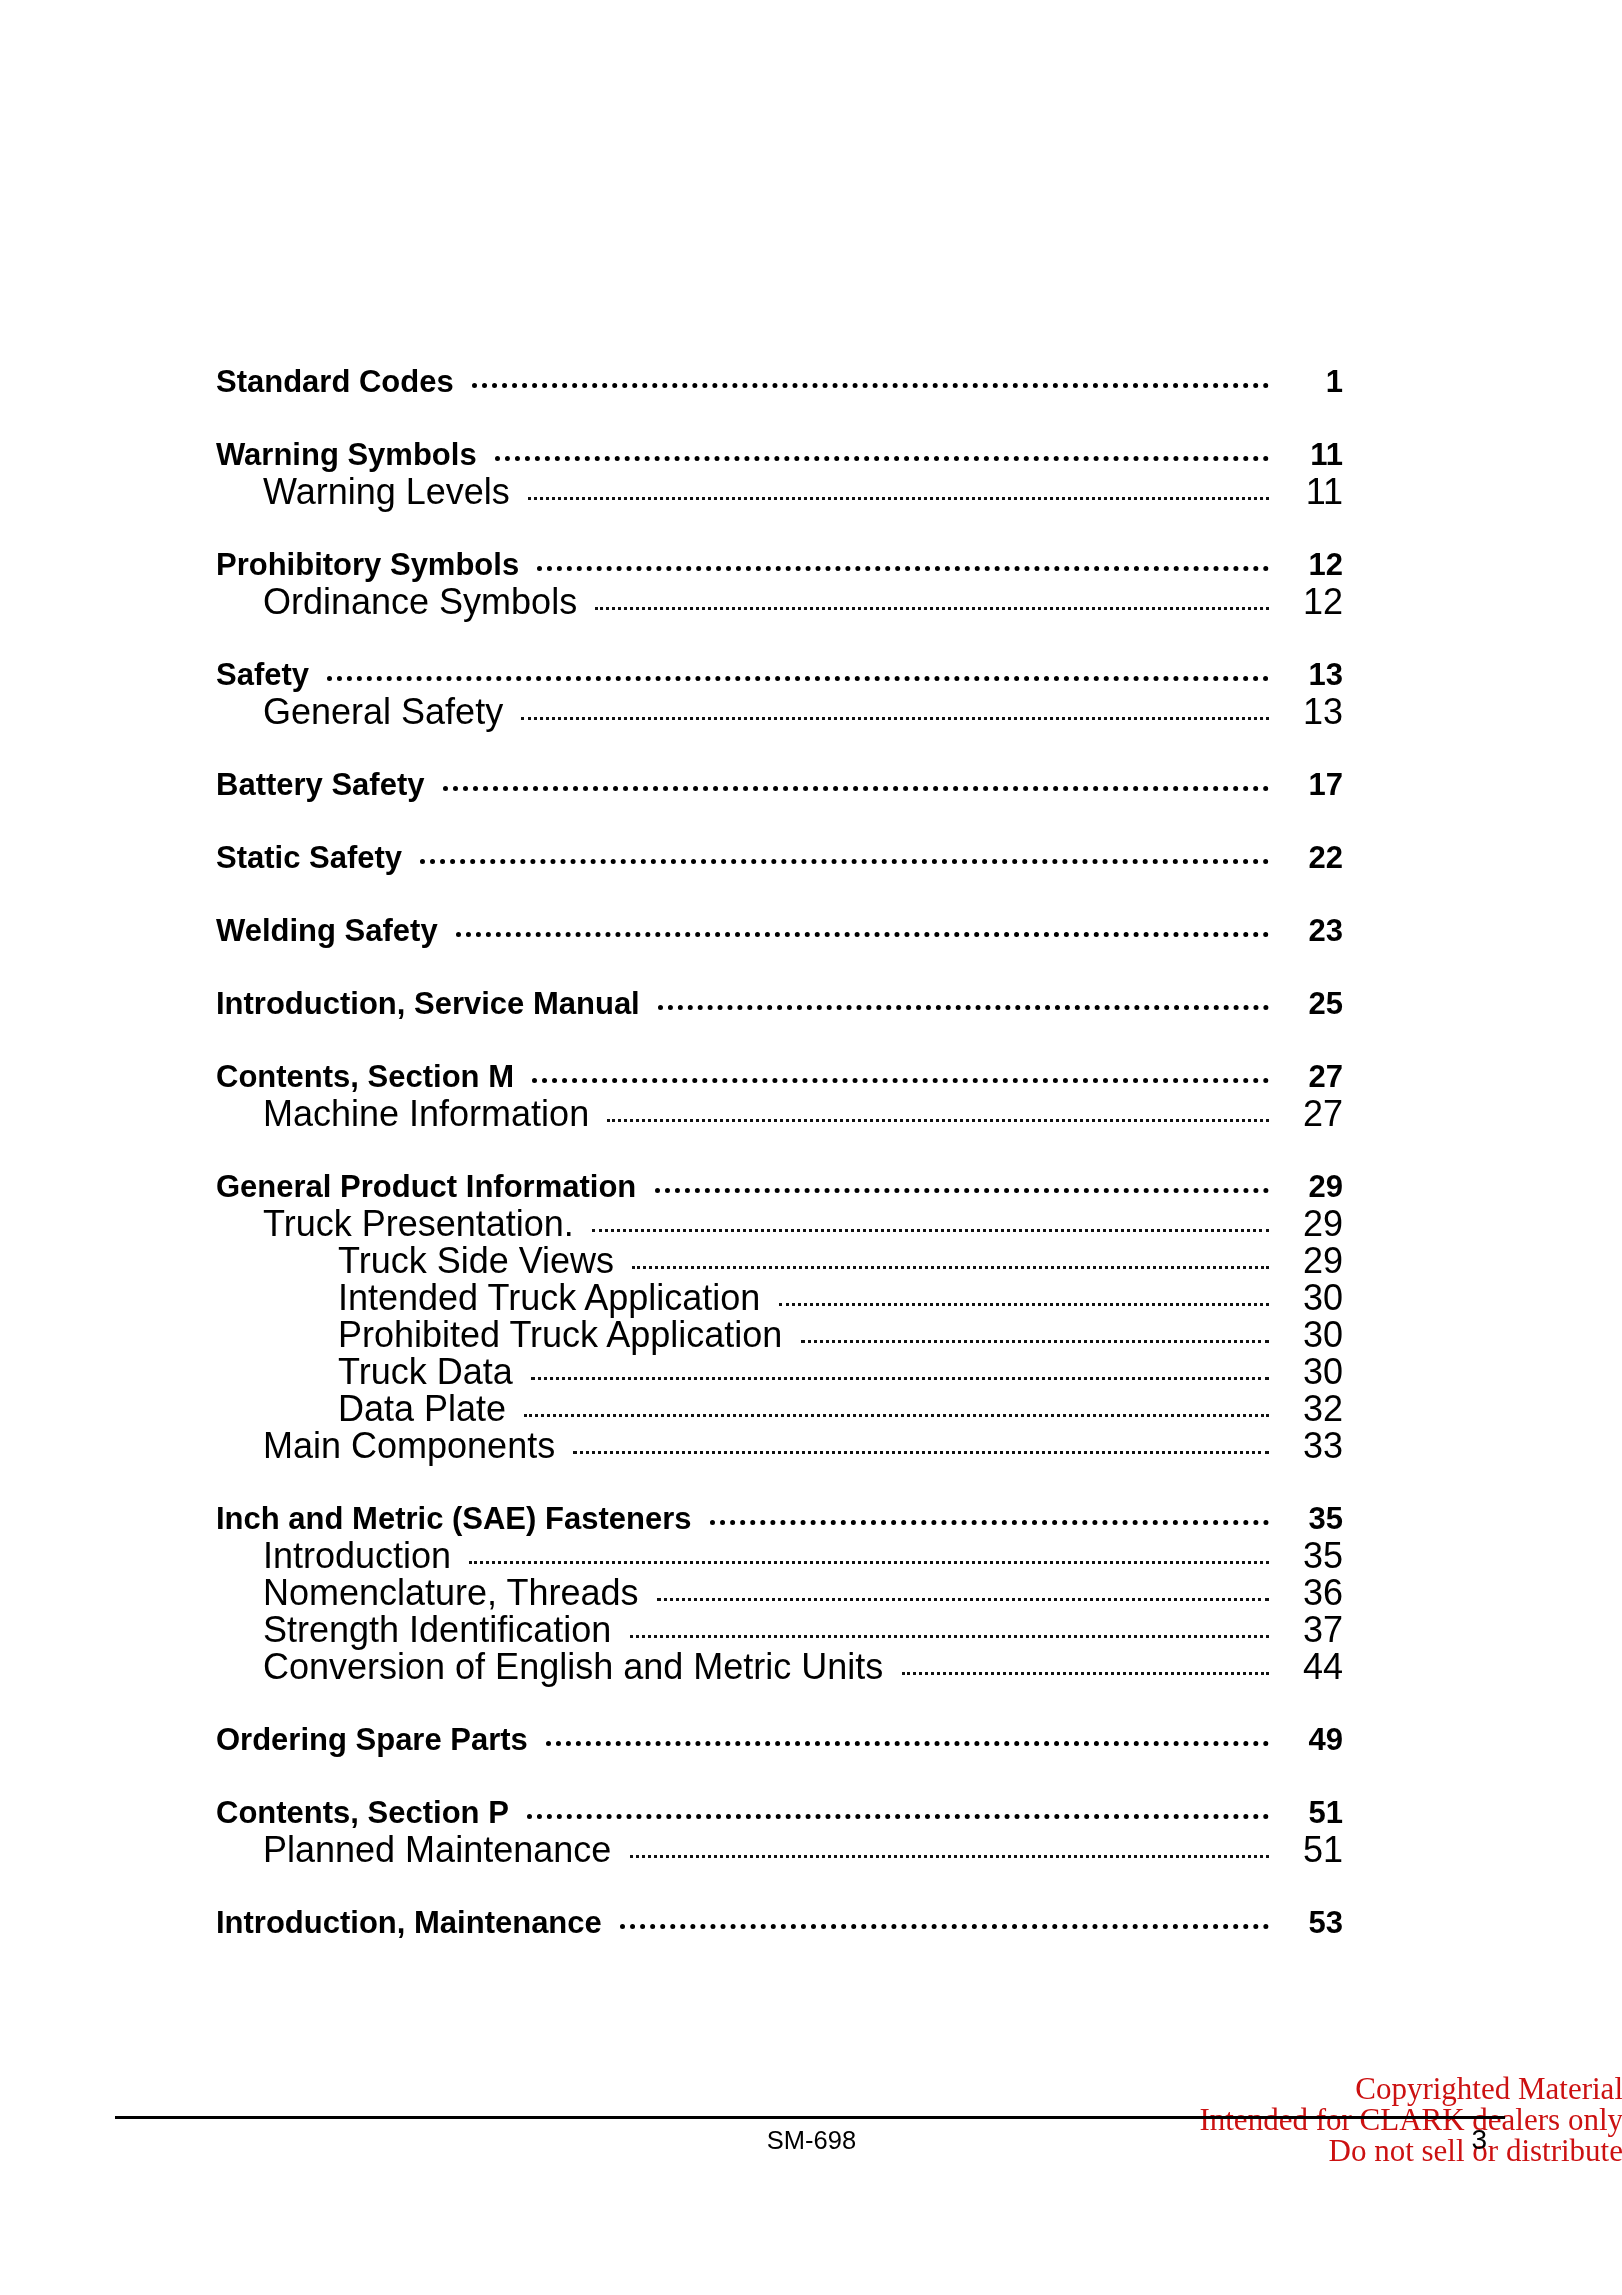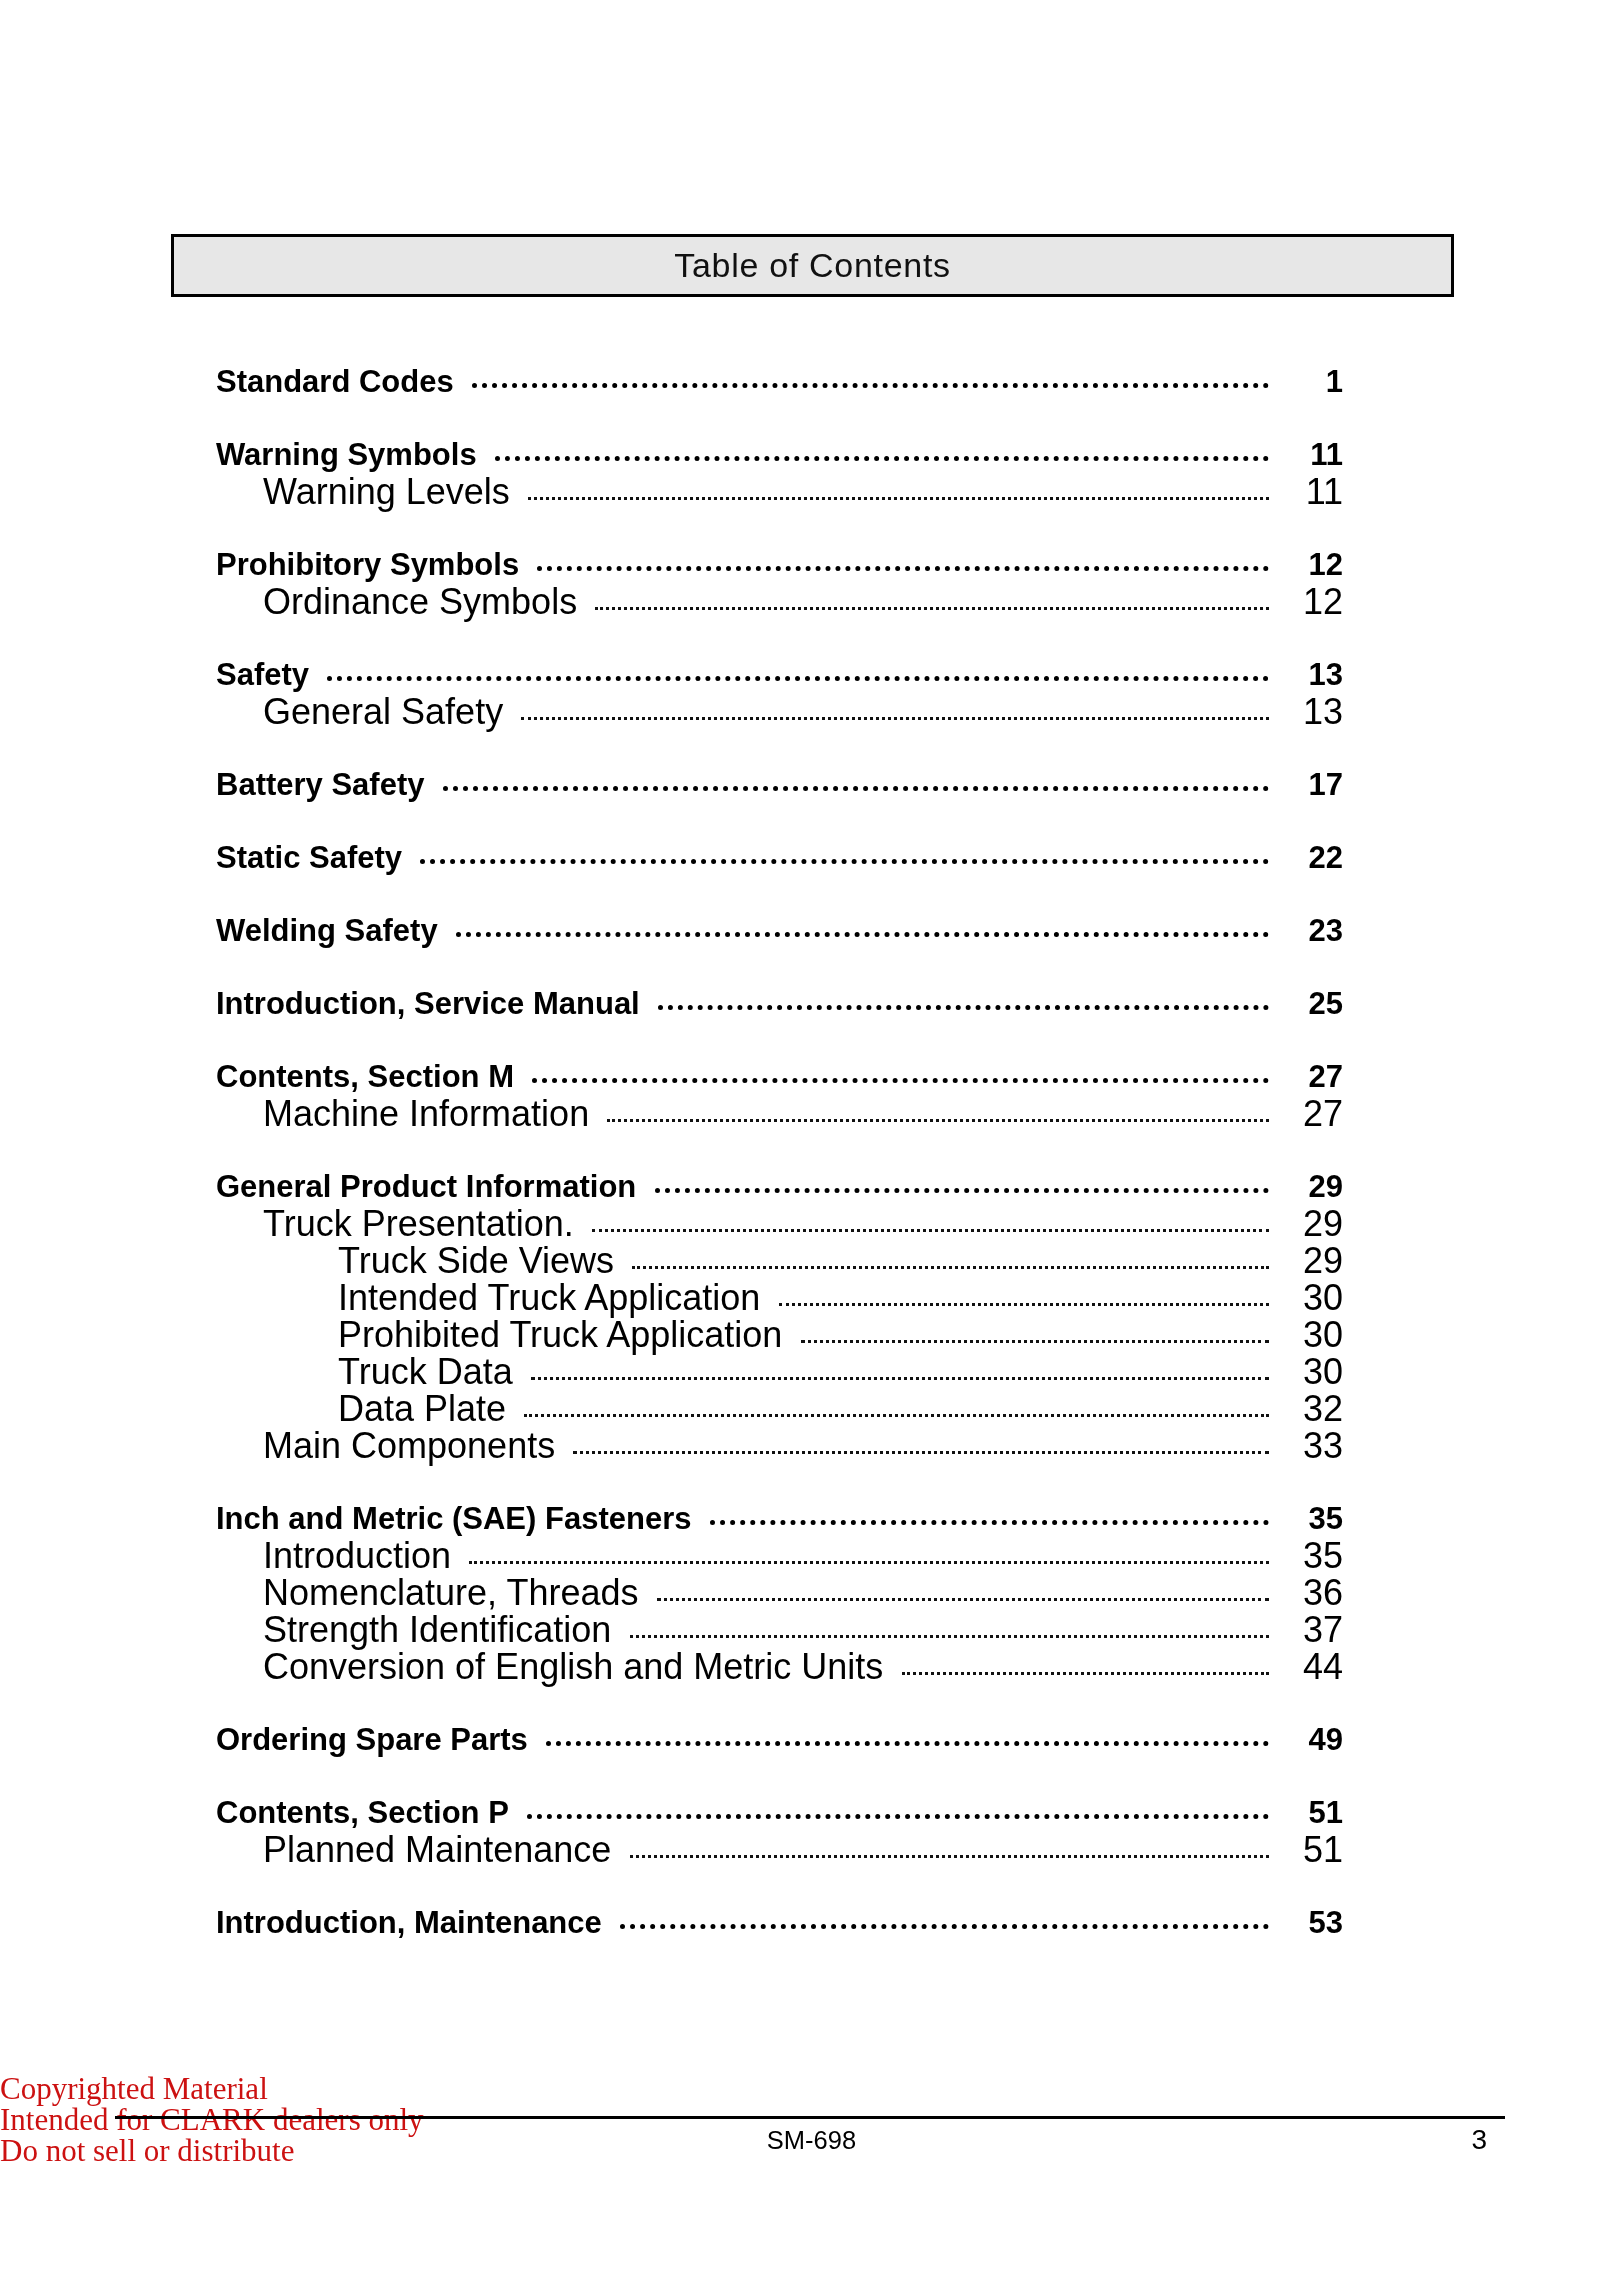--- a/index.html
+++ b/index.html
@@ -81,21 +81,21 @@
     width: 60px;
     text-align: right;
   }
 
   
   .watermark {
     position: absolute;
     left: 0;
     top: 2073px;
     width: 1623px;
-    text-align: left;
+    text-align: right;
     font-family: "Liberation Serif", serif;
     font-size: 31px;
     line-height: 31px;
     z-index: 1;
   }
   .footer-rule {
     position: absolute;
     left: 115px;
     top: 2116px;
     width: 1390px;
@@ -123,23 +123,20 @@
     font-size: 28px;
     line-height: 33px;
     z-index: 3;
   }
 </style>
 </head>
 <body>
 
 <div id="page">
 
-  <div class="toc-box">
-    <span class="title">Table of Contents</span>
-  </div>
 
   <div class="entries" id="entries">
       <div class="row lvl0 bold group-start">
       <span class="label">Standard Codes</span>
       <span class="leader"></span>
       <span class="num">1</span>
     </div>
       <div class="row lvl0 bold group-start">
       <span class="label">Warning Symbols</span>
       <span class="leader"></span>

